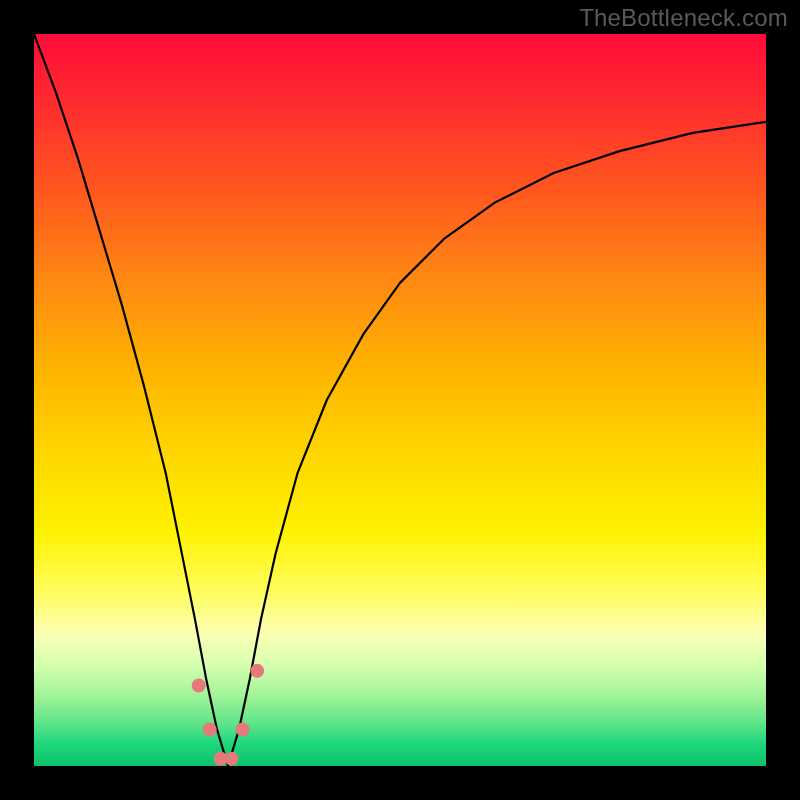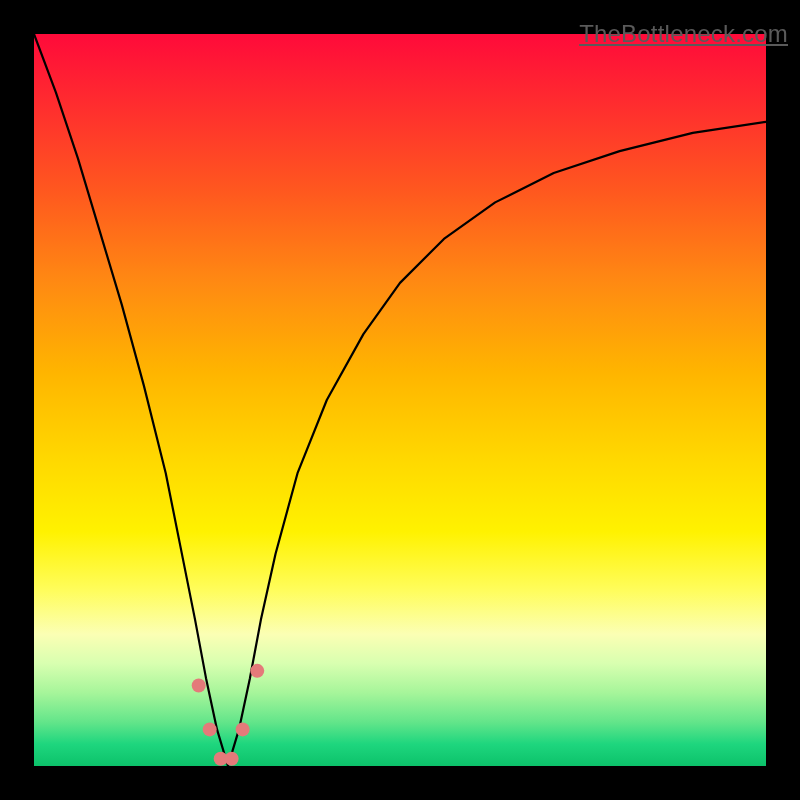--- a/index.html
+++ b/index.html
@@ -11,29 +11,28 @@
     overflow: hidden;
   }
   .container {
     position: relative;
     width: 800px;
     height: 800px;
     background: #000000;
   }
   .watermark {
     position: absolute;
-    top: 20px;
+    top: 4px;
     right: 12px;
     font-family: Arial, Helvetica, sans-serif;
     font-size: 24px;
     font-weight: 500;
     color: #5a5a5a;
     letter-spacing: 0.2px;
     z-index: 10;
-    text-decoration: underline;
   }
   .plot-area {
     position: absolute;
     left: 34px;
     top: 34px;
     width: 732px;
     height: 732px;
     background: linear-gradient(to bottom,
       #ff0a3a 0%,
       #ff2e2e 10%,

